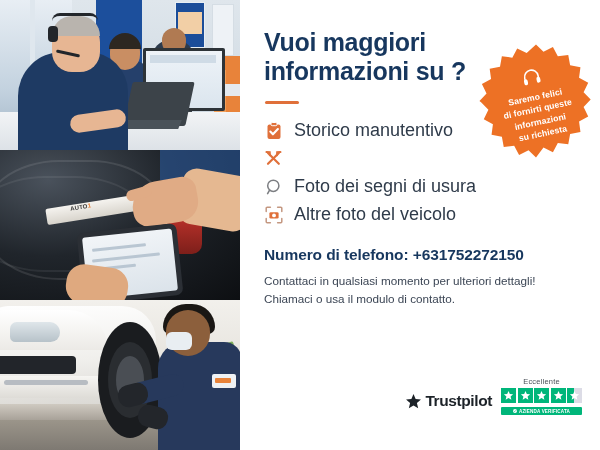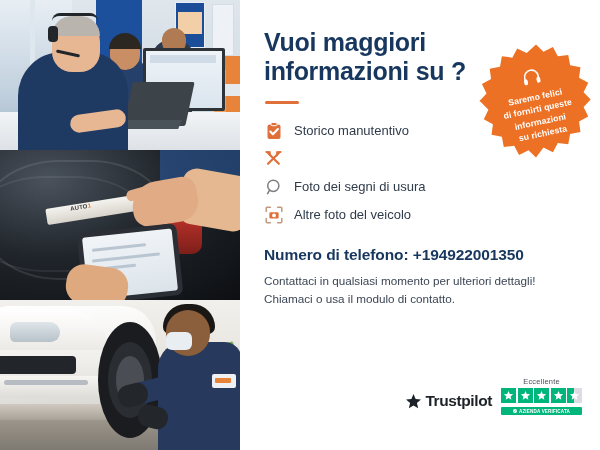--- a/index.html
+++ b/index.html
@@ -131,21 +131,21 @@
 
   
   .content { position:relative; width:390px; height:450px; padding:28px 26px 0 24px; background:#fff; }
 
   .headline { font-size:25px; line-height:1.17; font-weight:700; color:#17375e; letter-spacing:-.3px; }
   .rule { width:34px; height:3px; background:#e0703a; margin:14px 0 13px 1px; border-radius:2px;}
 
   .benefits { list-style:none; }
   .benefit { display:flex; align-items:center; gap:11px; height:28px; }
   .benefit .ico { width:19px; min-width:19px; height:19px; display:flex; align-items:center; justify-content:center; }
-  .benefit .lbl { font-size:13px; color:#2f3b4a; white-space:nowrap; }
+  .benefit .lbl { font-size:18px; color:#2f3b4a; white-space:nowrap; }
 
   .phone { margin-top:17px; font-size:15.5px; font-weight:700; color:#17375e; letter-spacing:-.1px; }
   .sub { margin-top:8px; font-size:11.7px; line-height:1.62; color:#3c4655; }
 
   
   .tp { position:absolute; right:18px; bottom:35px; display:flex; align-items:flex-end; gap:9px; }
   .tp-logo { display:flex; align-items:center; gap:3px; padding-bottom:5px; }
   .tp-name { font-size:15.5px; font-weight:700; color:#1c2228; letter-spacing:-.4px; }
   .tp-right { display:flex; flex-direction:column; align-items:center; gap:2px;}
   .tp-ecc { font-size:7.5px; color:#4a5159; letter-spacing:.2px; }
@@ -314,21 +314,21 @@
             <rect x="4.4" y="6.2" width="9.2" height="6.4" rx="1.4" fill="#E0703A"></rect>
             <circle cx="9" cy="9.4" r="1.9" fill="#fff"></circle>
           </svg>
         </span>
         <span class="lbl">Altre foto del veicolo</span>
       </li>
 
 
     </ul>
 
-    <div class="phone">Numero di telefono: +194922001350</div>
+    <div class="phone">Numero di telefono: +631752272150</div>
 
     <div class="sub">
       <div>Contattaci in qualsiasi momento per ulteriori dettagli!</div>
       <div>Chiamaci o usa il modulo di contatto.</div>
     </div>
 
     <div class="tp">
       <div class="tp-logo">
         <svg width="17" height="17" viewBox="0 0 20 20">
           <path d="M10 1.2l2.5 5.9 6.3.5-4.8 4.2 1.5 6.2L10 14.6 4.5 18l1.5-6.2L1.2 7.6l6.3-.5z" fill="#1C2228"></path>

